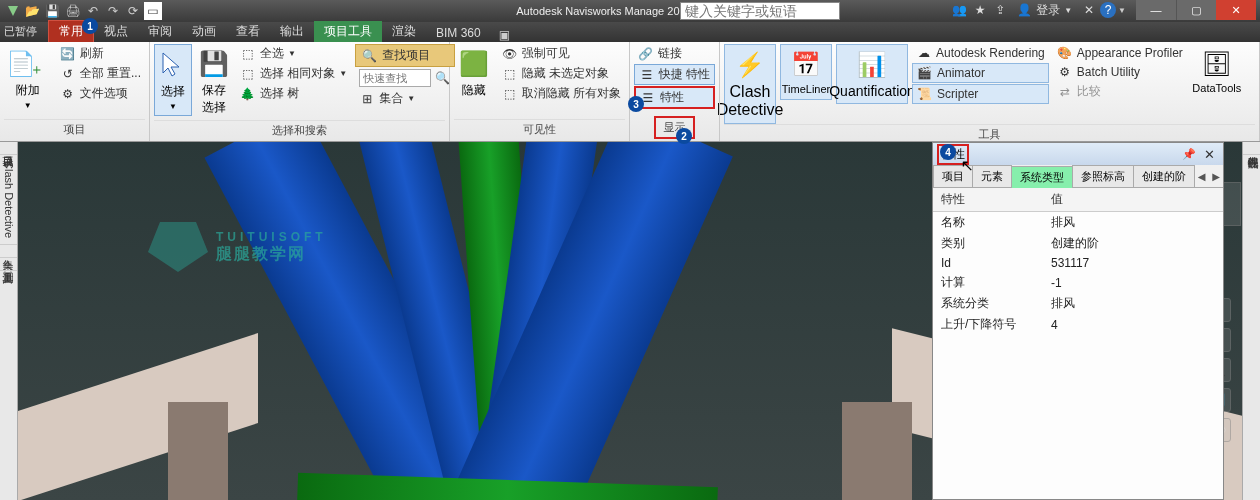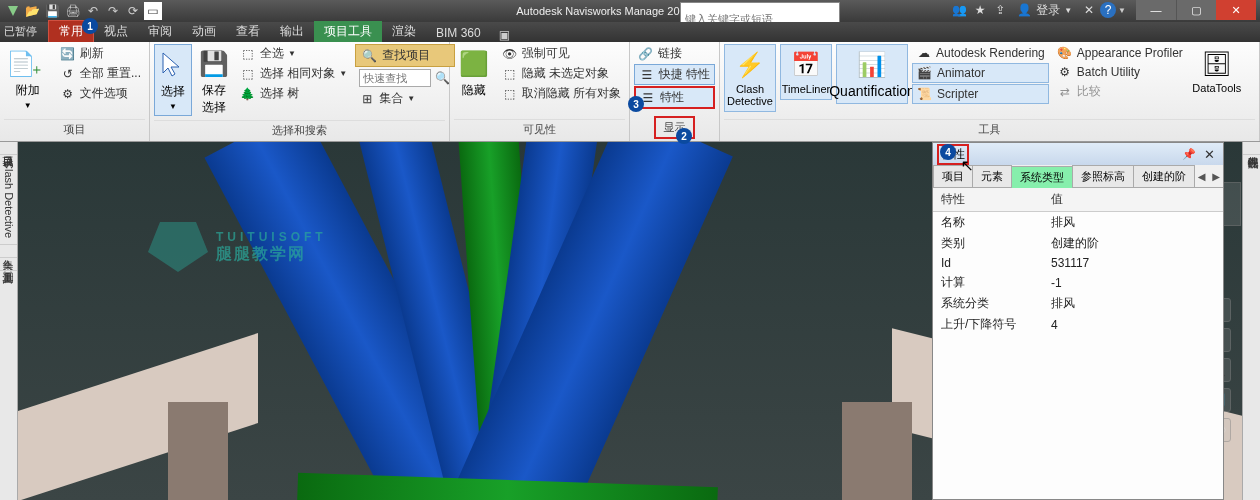--- a/index.html
+++ b/index.html
@@ -2,21 +2,21 @@
 <html><head>
 <meta charset="utf-8">
 <style>
 * { margin:0; padding:0; box-sizing:border-box; font-family:"Microsoft YaHei","Segoe UI",sans-serif; font-size:12px; }
 body { width:1260px; height:500px; background:#333; overflow:hidden; position:relative; }
 
 .titlebar { height:22px; background:linear-gradient(#5a5a5a,#3a3a3a); display:flex; align-items:center; color:#ddd; position:relative; }
 .qat { display:flex; gap:2px; padding:0 4px; }
 .qat .ico { width:18px; height:18px; display:flex; align-items:center; justify-content:center; color:#ccc; }
 .title-center { position:absolute; left:50%; transform:translateX(-50%); color:#eee; font-size:11px; }
-.search-box { position:absolute; left:680px; top:2px; width:160px; height:18px; background:#fff; border:1px solid #888; font-size:11px; padding:16px 4px; }
+.search-box { position:absolute; left:680px; top:2px; width:160px; height:18px; background:#fff; border:1px solid #888; font-size:14px; padding:0 4px; }
 .tb-right { position:absolute; right:4px; top:0; display:flex; gap:2px; align-items:center; }
 .tb-right .iconbtn { width:18px; height:18px; display:flex; align-items:center; justify-content:center; color:#ddd; }
 .winbtns { display:flex; margin-left:8px; }
 .winbtn { width:40px; height:20px; display:flex; align-items:center; justify-content:center; color:#fff; font-size:11px; }
 .winbtn.min { background:#6a6a6a; }
 .winbtn.max { background:#6a6a6a; border-left:1px solid #555; }
 .winbtn.close { background:#d04030; }
 .login-btn { display:flex; align-items:center; gap:4px; color:#ddd; padding:0 6px; }
 
 .ribbon-tabs { height:20px; background:linear-gradient(#4a4a4a,#333); display:flex; align-items:flex-end; padding-left:48px; position:relative; }
@@ -244,21 +244,21 @@
           </div>
       </div>
     </div>
     <div class="panel-title red-box" style="margin:0 20px">显示</div>
   </div>
 
   <div class="panel" style="flex:1">
     <div class="panel-content">
       <div class="bigbtn sel" style="border-color:#90b8e0">
         <div class="bicon">⚡</div>
-        <span style="white-space:pre;text-align:center;font-size:11px">Clash
+        <span style="white-space:pre;text-align:center;font-size:16px">Clash
 Detective</span>
       </div>
       <div class="bigbtn sel" style="border-color:#90b8e0">
         <div class="bicon">📅</div>
         <span style="font-size:11px">TimeLiner</span>
       </div>
       <div class="bigbtn sel" style="border-color:#90b8e0;width:72px">
         <div class="bicon">📊</div>
         <span style="font-size:14px">Quantification</span>
       </div>

